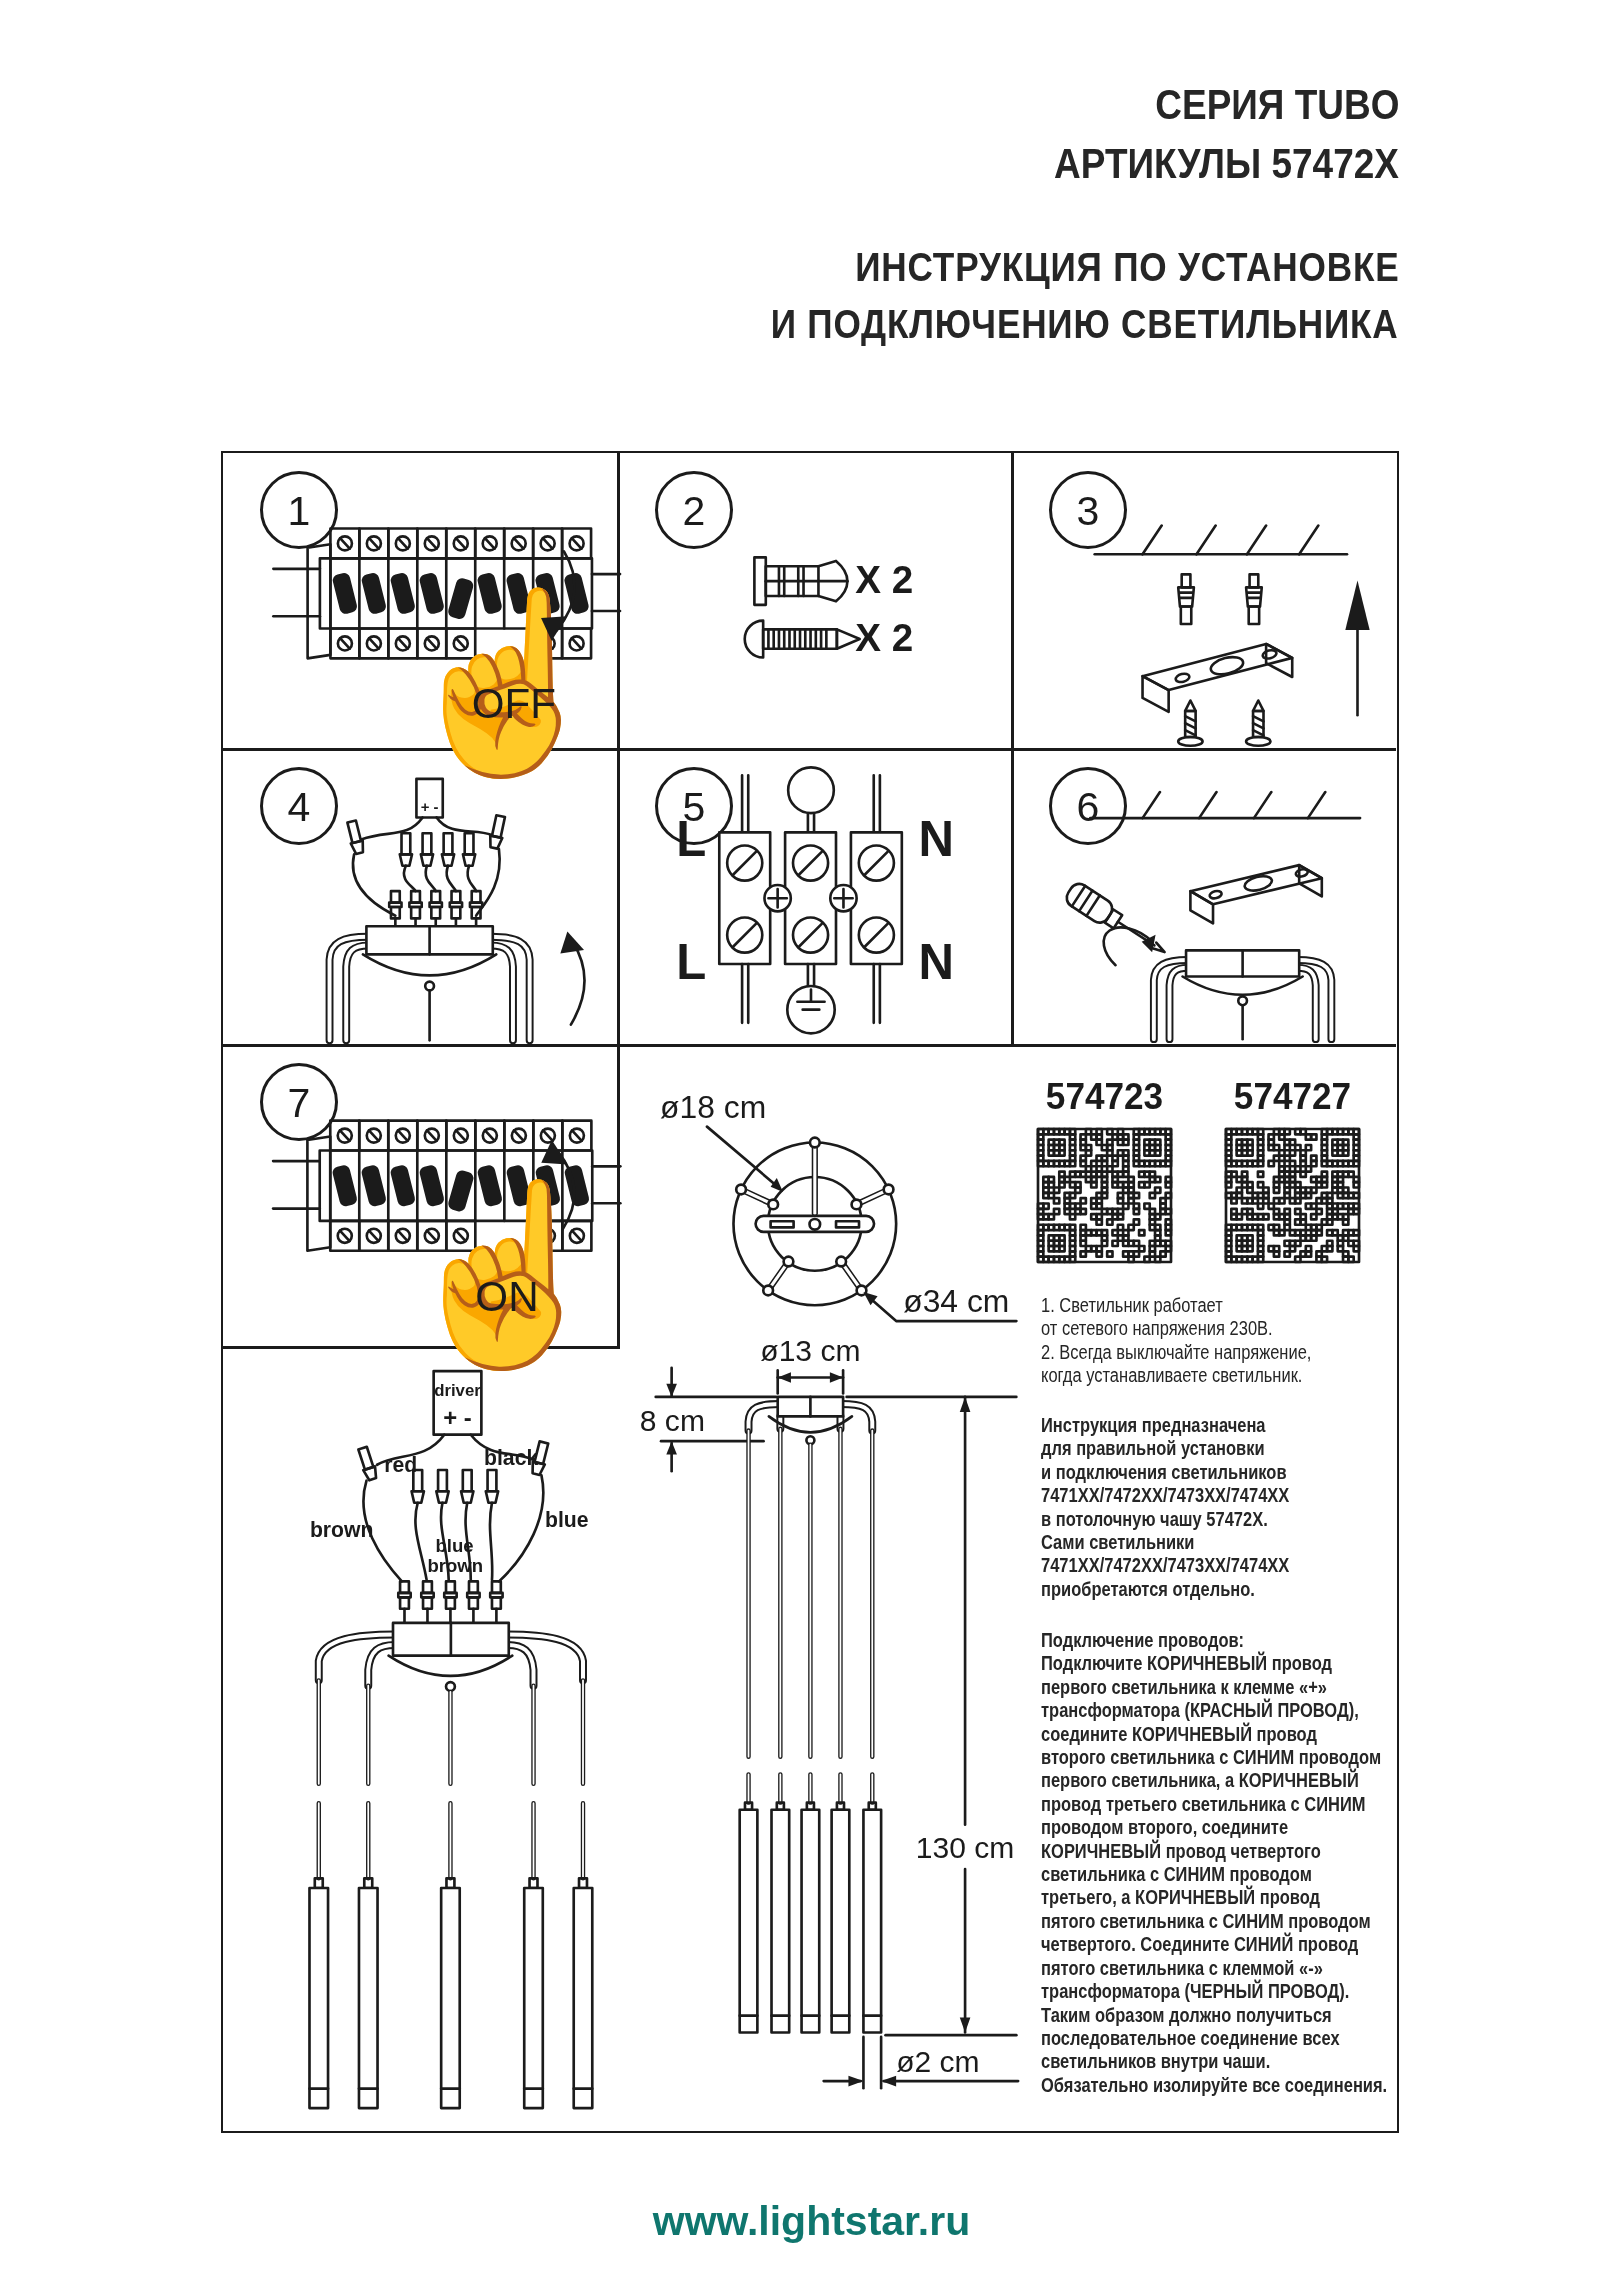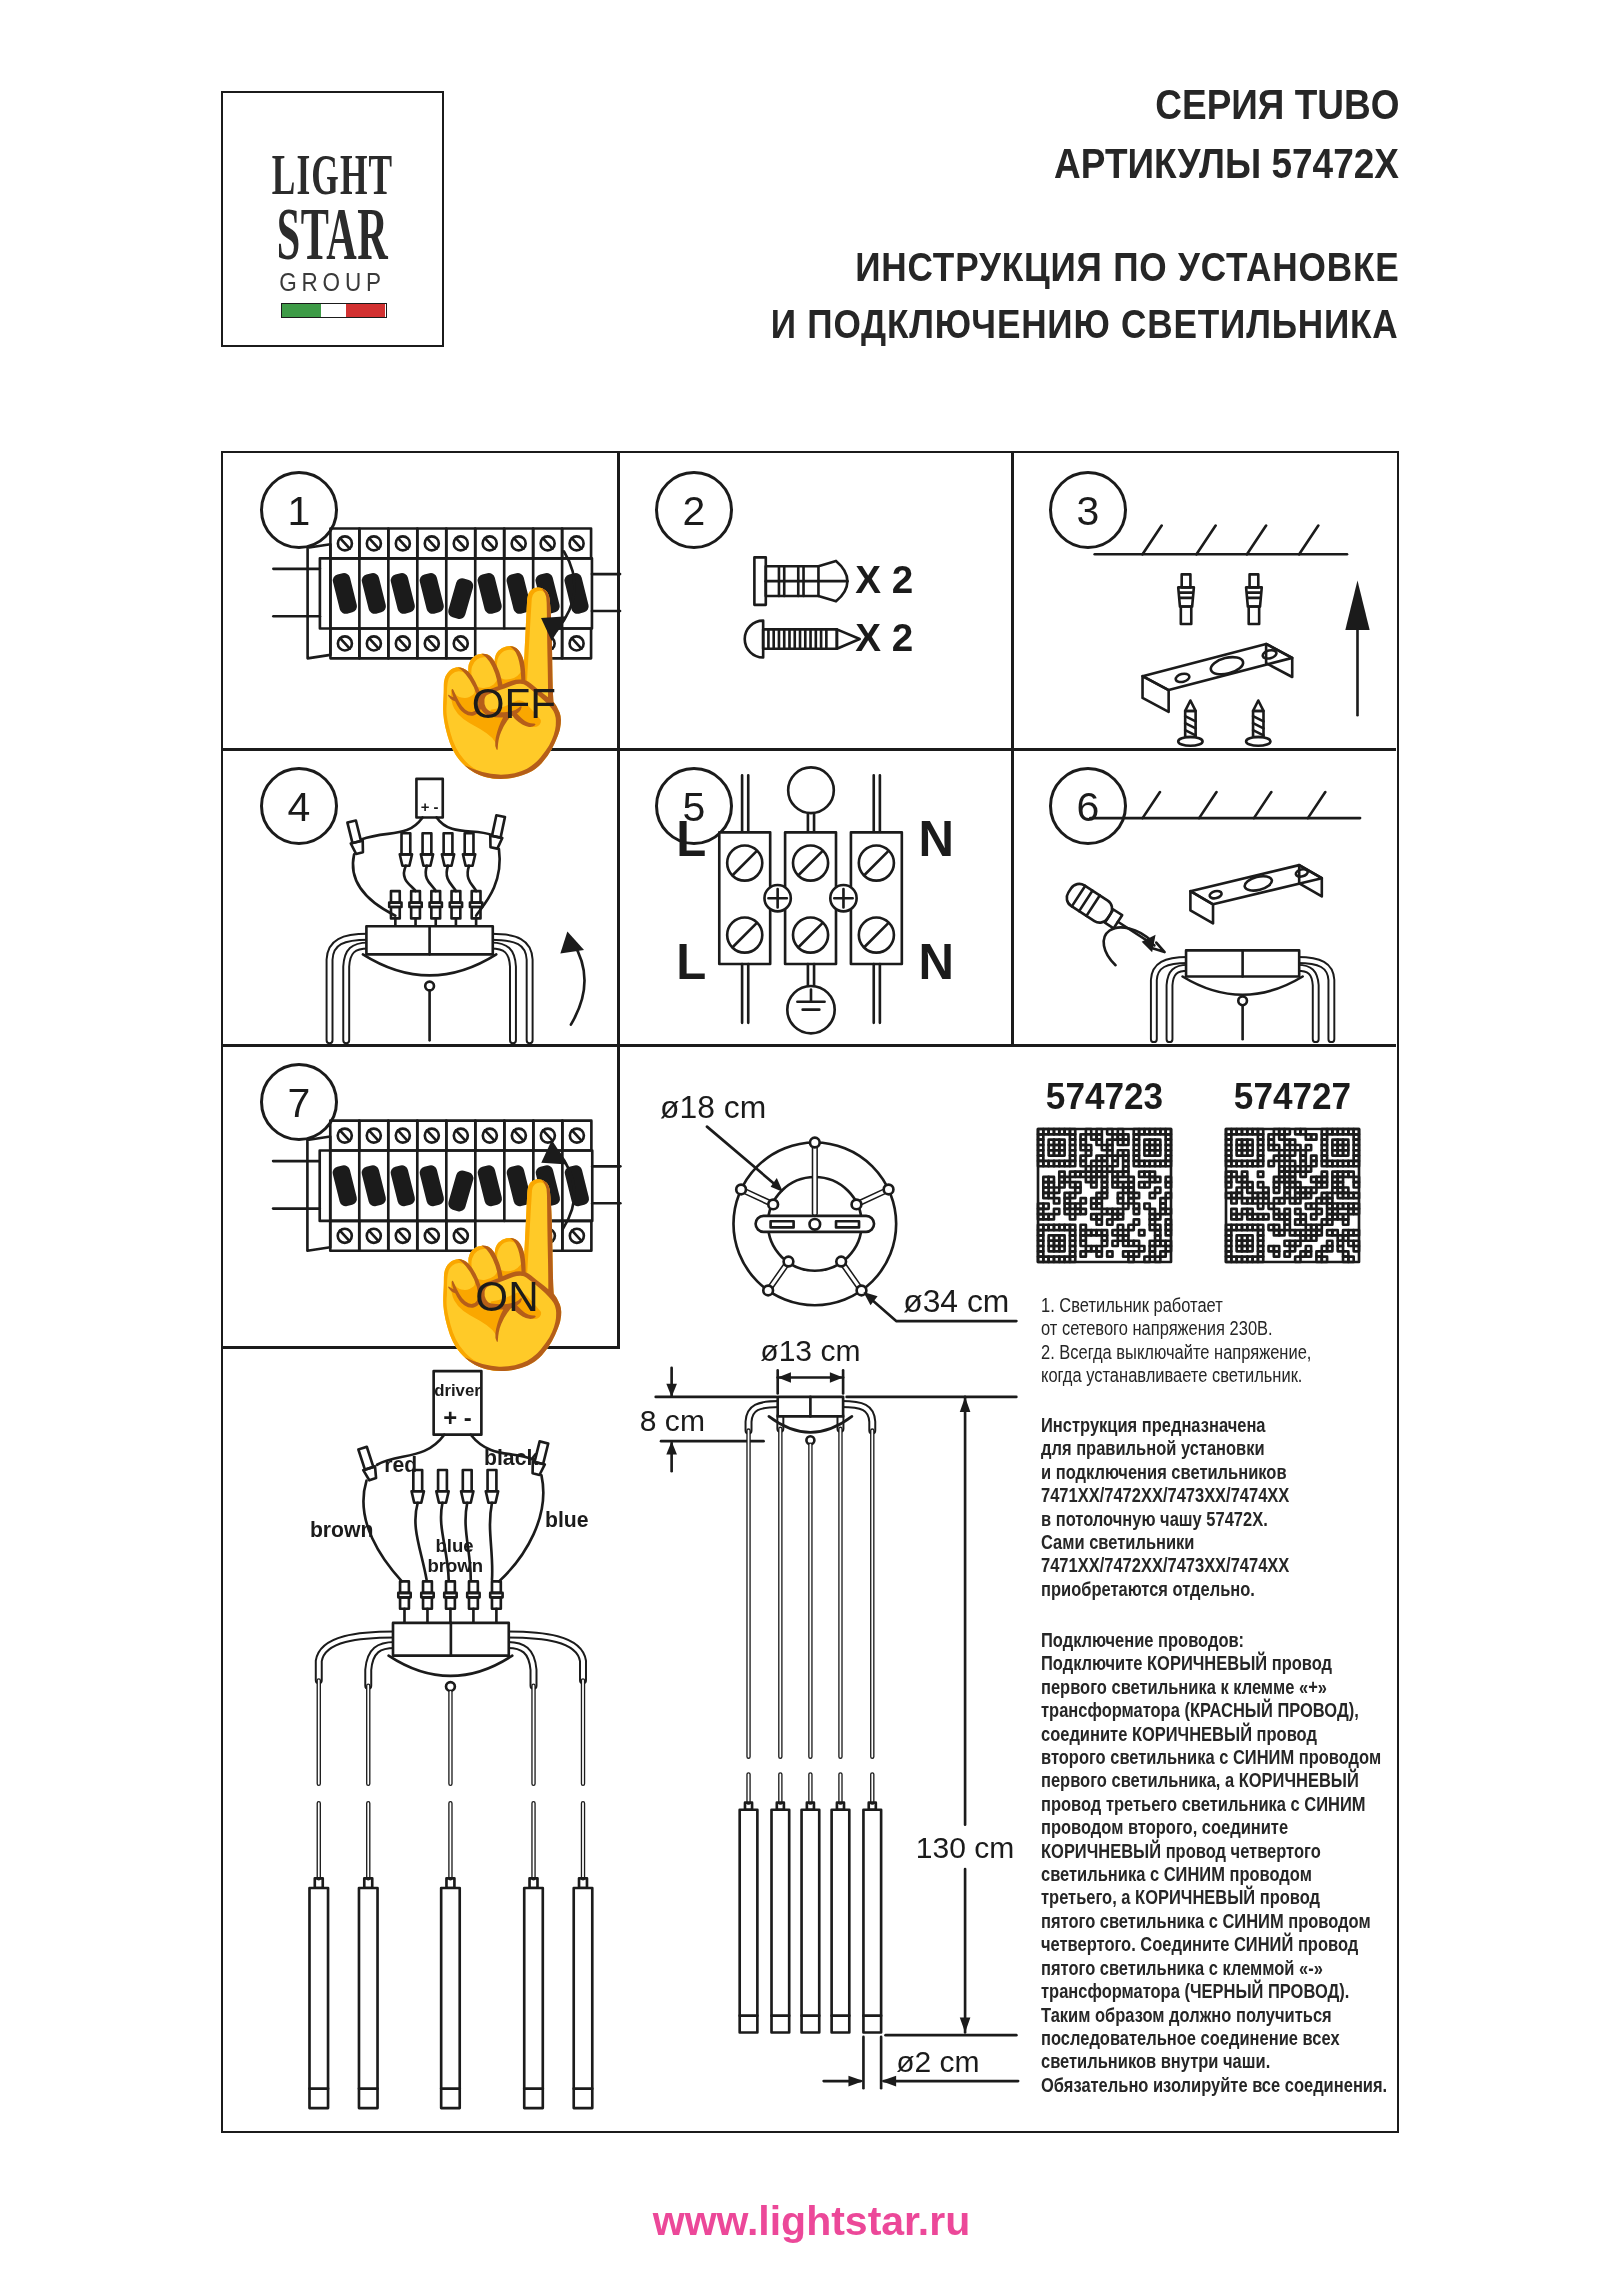--- a/index.html
+++ b/index.html
@@ -31,21 +31,21 @@
   svg .wht{fill:#fff;}
   svg .tk9{stroke-width:9;} svg .tk4w{stroke:#fff;stroke-width:4.5;}
   svg .tk7{stroke-width:7;} svg .tk3w{stroke:#fff;stroke-width:3.5;}
   svg .tk5{stroke-width:5;} svg .tk2w{stroke:#fff;stroke-width:2;}
   svg text{stroke:none;fill:#1b1b1b;font-family:"Liberation Sans",sans-serif;}
   .qrlab{position:absolute;width:133px;text-align:center;font-size:37px;font-weight:bold;transform:scaleX(.95);}
   .qrbox{position:absolute;width:133px;height:133px;}
   .notes{position:absolute;left:818px;width:424px;font-size:19.4px;line-height:23.4px;white-space:pre-line;
          transform:scaleX(.85);transform-origin:left top;color:#262626;}
   .notes.b{font-weight:bold;}
-  .footer-url{position:absolute;left:0;top:2198px;width:100%;text-align:center;font-size:41px;font-weight:bold;color:#ec4899;}
+  .footer-url{position:absolute;left:0;top:2198px;width:100%;text-align:center;font-size:41px;font-weight:bold;color:#0f766e;}
 </style>
 </head>
 <body>
 
 <div class="page">
 
   <svg width="0" height="0" aria-hidden="true">
     <defs>
       <g id="tcell">
           <rect x="0" y="0" width="33" height="34"></rect>
@@ -74,30 +74,20 @@
         </g>
       <g id="cr">
           <rect x="-5" y="0" width="10" height="13"></rect>
           <rect x="-7" y="13" width="14" height="5"></rect>
           <rect x="-5" y="18" width="10" height="13"></rect>
           <line x1="0" y1="31" x2="0" y2="47"></line>
         </g>
     </defs>
   </svg>
 
-  <div class="abs logo-box">
-    <div class="logo-line logo-light">LIGHT</div>
-    <div class="logo-line logo-star">STAR</div>
-    <div class="logo-line logo-group">GROUP</div>
-    <div class="flag">
-      <span style="width:38%;background:#3e9b47"></span>
-        <span style="width:24%;background:#ffffff"></span>
-        <span style="width:38%;background:#d23131"></span>
-    </div>
-  </div>
 
   <div class="hdr hdr1">СЕРИЯ TUBO</div>
   <div class="hdr hdr2">АРТИКУЛЫ 57472X</div>
   <div class="hdr hdr3">ИНСТРУКЦИЯ ПО УСТАНОВКЕ</div>
   <div class="hdr hdr4">И ПОДКЛЮЧЕНИЮ СВЕТИЛЬНИКА</div>
 
   <div class="abs sheet">
 
     <div class="gline" style="left:0;top:295px;width:1173px;height:2.7px"></div>
     <div class="gline" style="left:0;top:591px;width:1173px;height:2.7px"></div>

